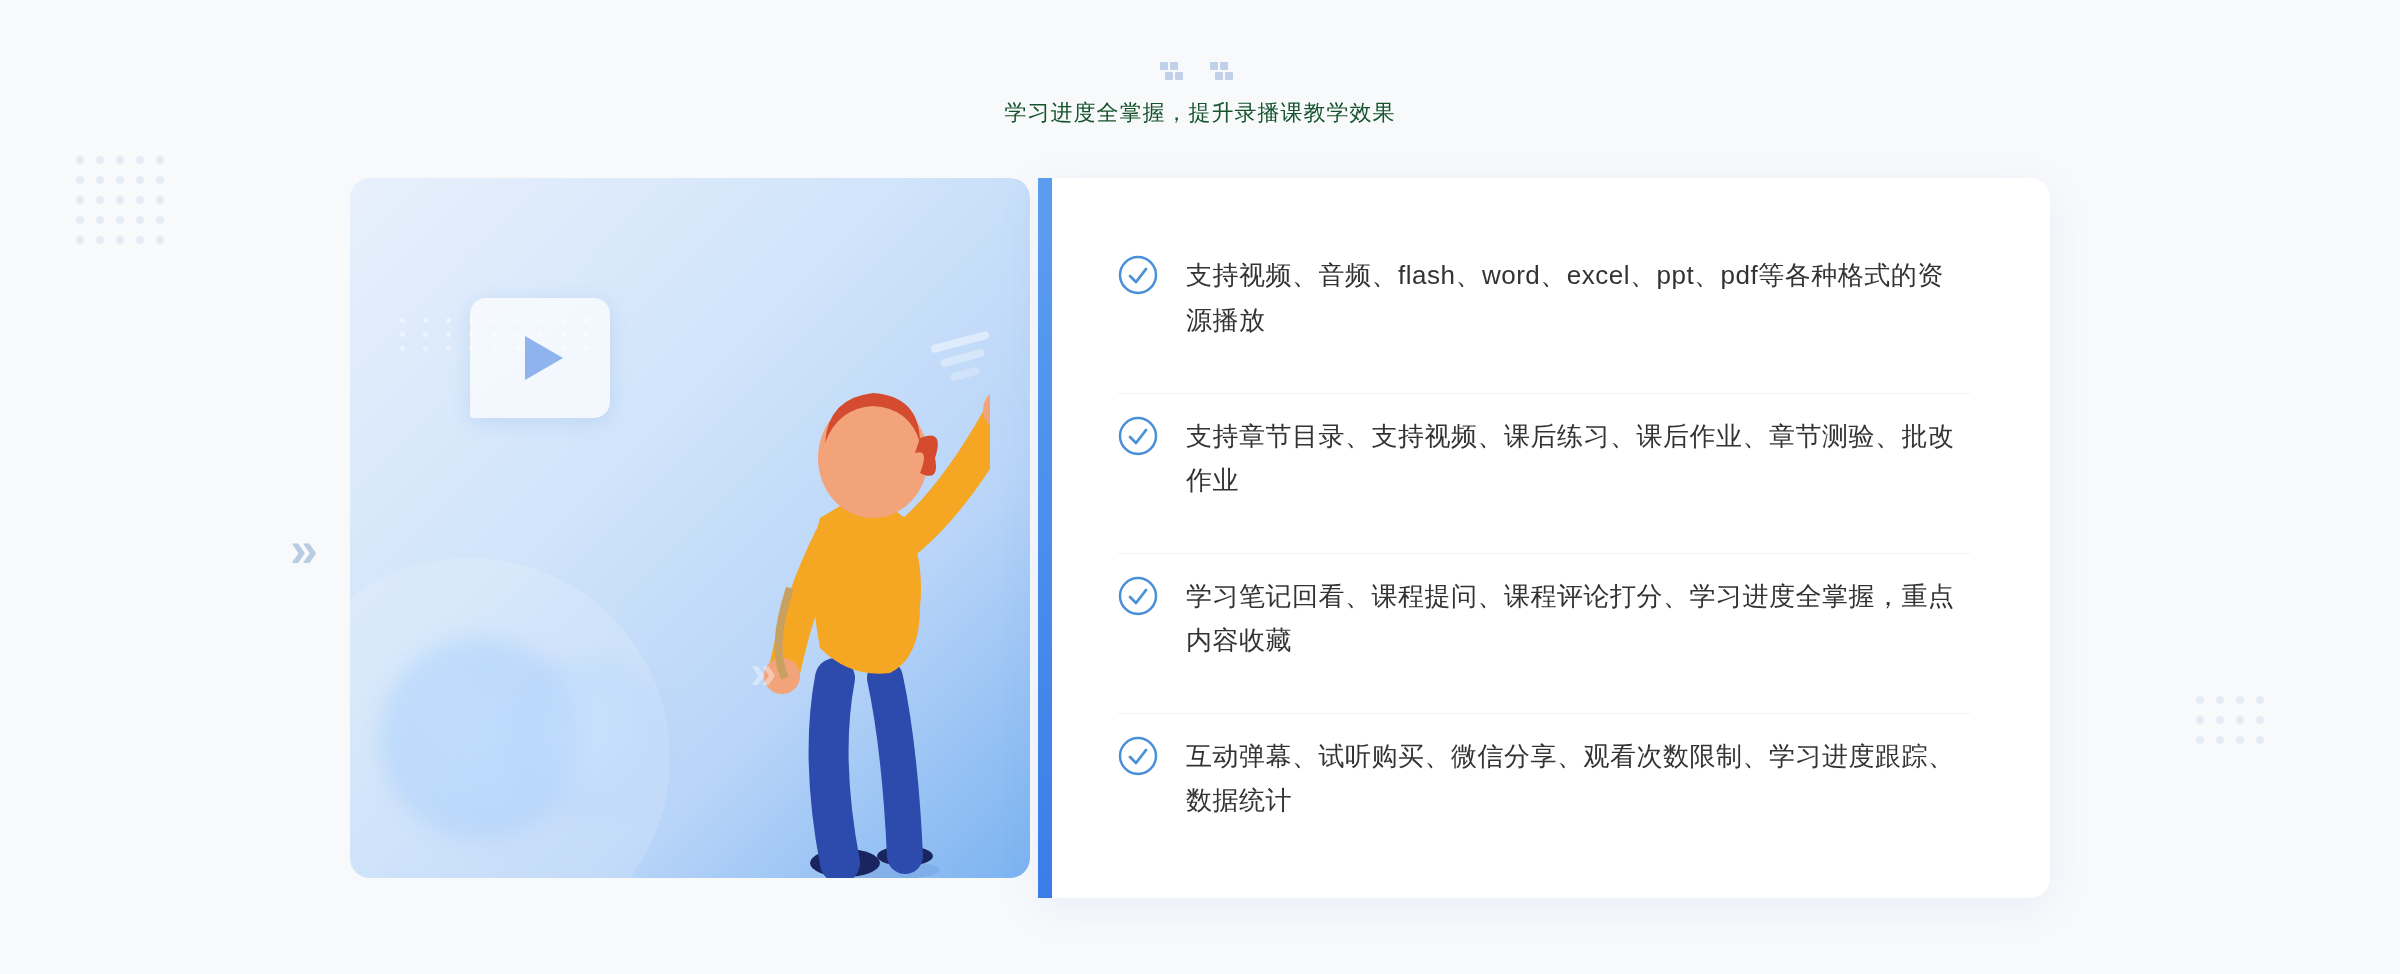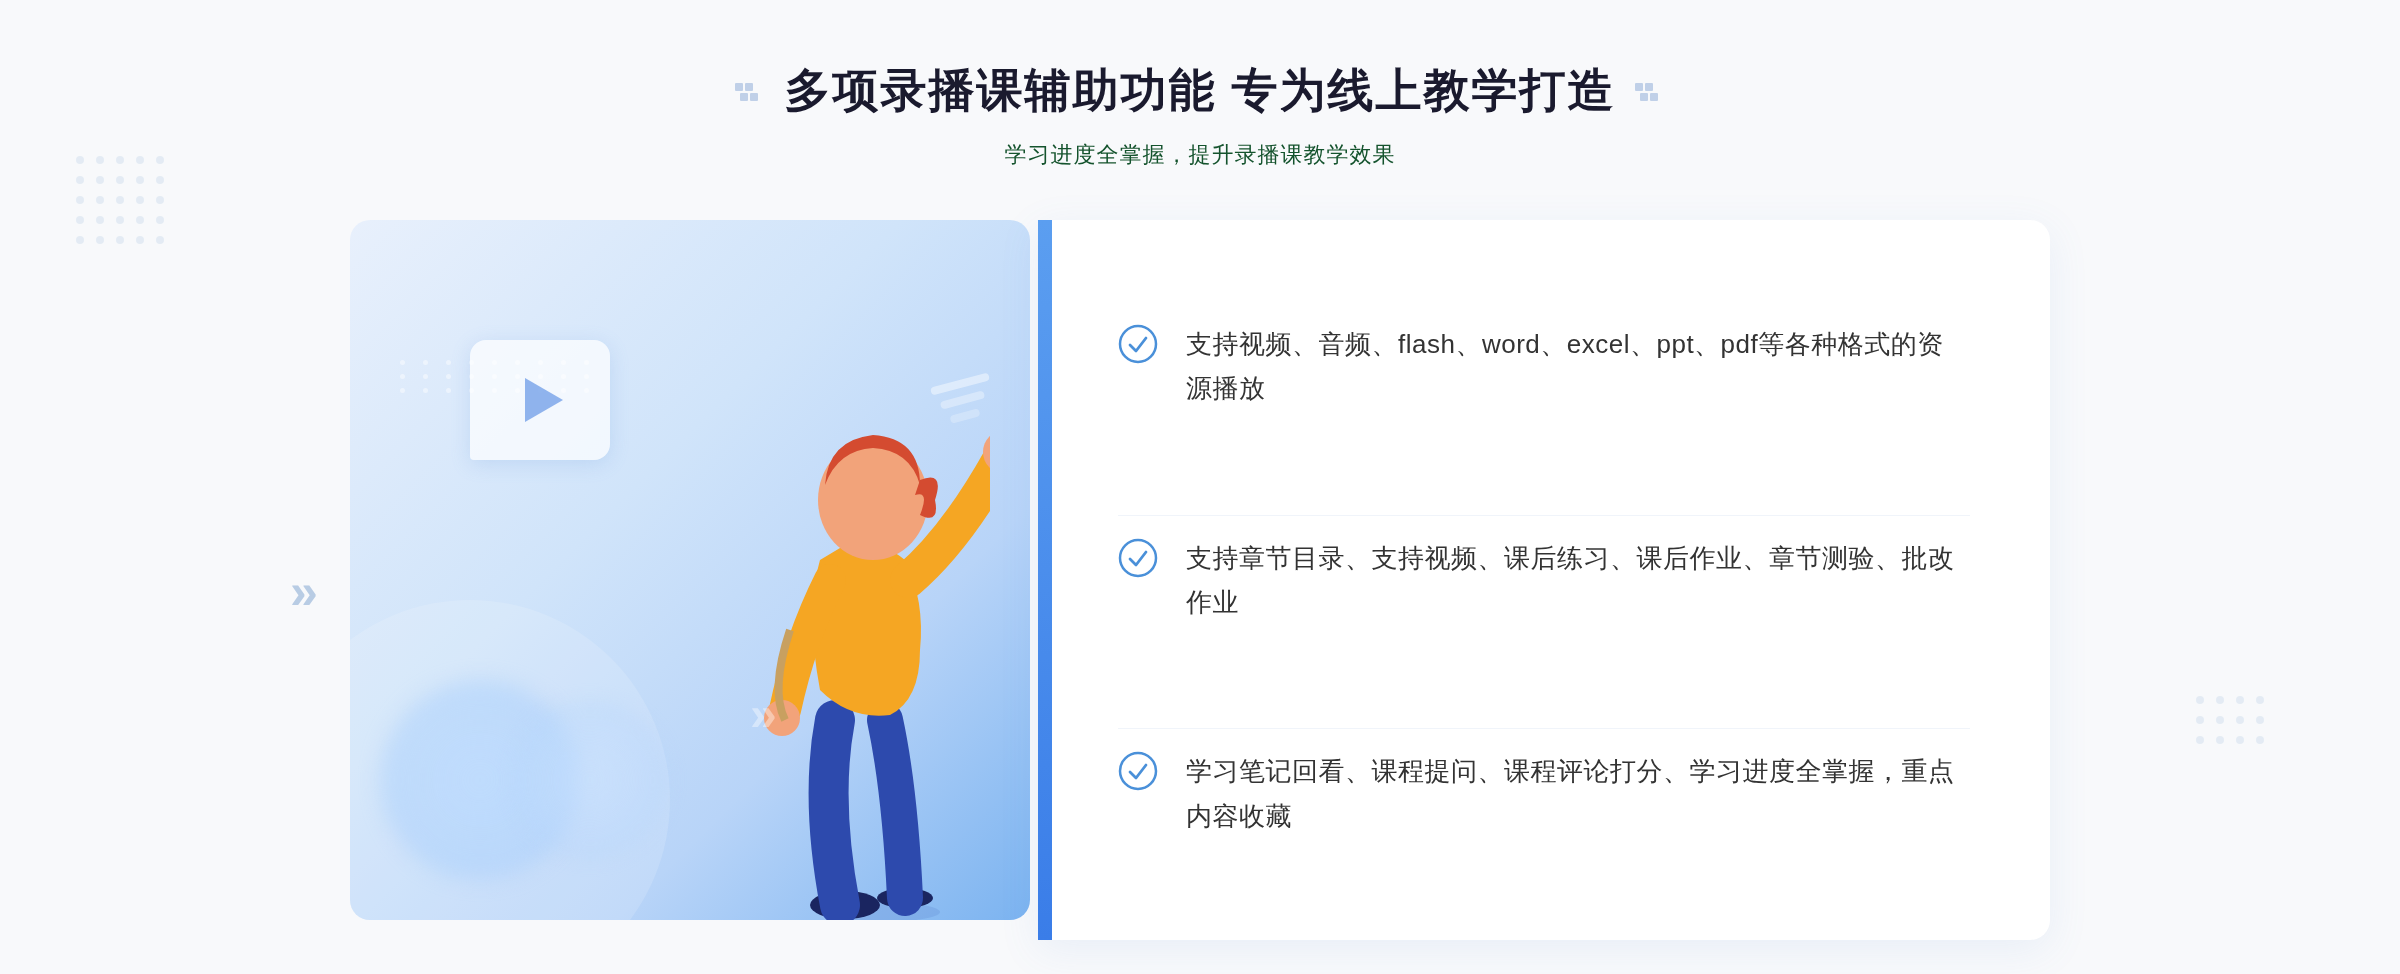--- a/index.html
+++ b/index.html
@@ -250,21 +250,20 @@
   <div class="header-section">
     <div class="header-title-row">
       <div class="title-decorator">
         <svg width="30" height="20" viewBox="0 0 30 20">
           <rect x="0" y="2" width="8" height="8" fill="#c0d0e8" rx="1"></rect>
           <rect x="10" y="2" width="8" height="8" fill="#c0d0e8" rx="1"></rect>
           <rect x="5" y="12" width="8" height="8" fill="#c0d0e8" rx="1"></rect>
           <rect x="15" y="12" width="8" height="8" fill="#c0d0e8" rx="1"></rect>
         </svg>
       </div>
-      <h1 class="main-title">多项录播课辅助功能 专为线上教学打造</h1>
       <div class="title-decorator">
         <svg width="30" height="20" viewBox="0 0 30 20">
           <rect x="0" y="2" width="8" height="8" fill="#c0d0e8" rx="1"></rect>
           <rect x="10" y="2" width="8" height="8" fill="#c0d0e8" rx="1"></rect>
           <rect x="5" y="12" width="8" height="8" fill="#c0d0e8" rx="1"></rect>
           <rect x="15" y="12" width="8" height="8" fill="#c0d0e8" rx="1"></rect>
         </svg>
       </div>
     </div>
     <p class="subtitle">学习进度全掌握，提升录播课教学效果</p>
@@ -382,18 +381,27 @@
       <div class="feature-item">
         <div class="check-icon">
           <svg viewBox="0 0 40 40" xmlns="http://www.w3.org/2000/svg">
             <circle cx="20" cy="20" r="18" fill="none" stroke="#4a90d9" stroke-width="2.5"></circle>
             <polyline points="12,21 18,27 28,14" fill="none" stroke="#4a90d9" stroke-width="2.8" stroke-linecap="round" stroke-linejoin="round"></polyline>
           </svg>
         </div>
         <span class="feature-text">学习笔记回看、课程提问、课程评论打分、学习进度全掌握，重点内容收藏</span>
       </div>
 
+      <div class="feature-item">
+        <div class="check-icon">
+          <svg viewBox="0 0 40 40" xmlns="http://www.w3.org/2000/svg">
+            <circle cx="20" cy="20" r="18" fill="none" stroke="#4a90d9" stroke-width="2.5"></circle>
+            <polyline points="12,21 18,27 28,14" fill="none" stroke="#4a90d9" stroke-width="2.8" stroke-linecap="round" stroke-linejoin="round"></polyline>
+          </svg>
+        </div>
+        <span class="feature-text">互动弹幕、试听购买、微信分享、观看次数限制、学习进度跟踪、数据统计</span>
+      </div>
 
     </div>
 
   </div>
 
 </div>
 
 </body></html>

